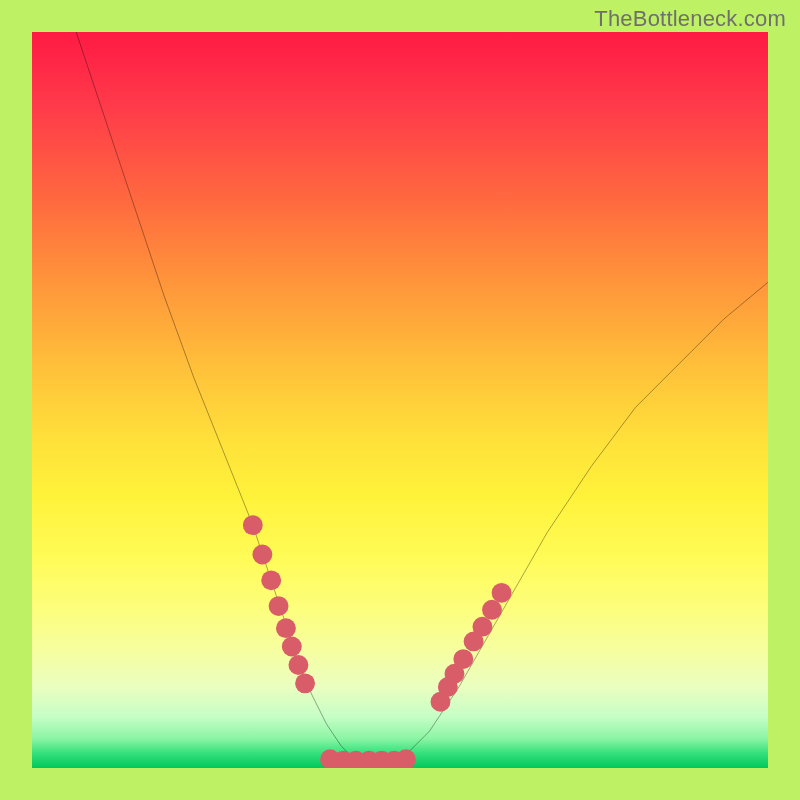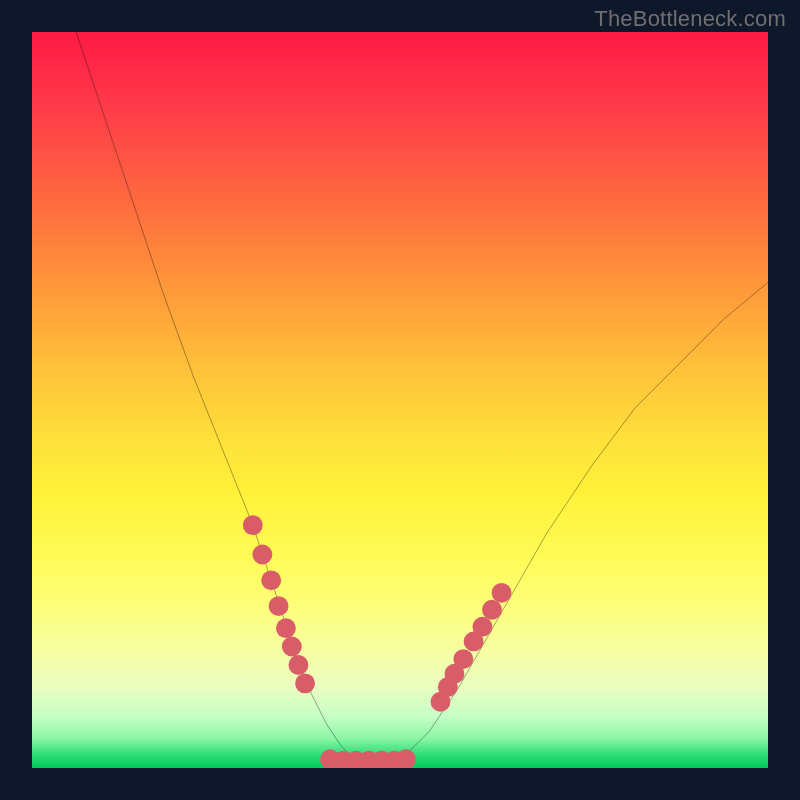--- a/index.html
+++ b/index.html
@@ -10,21 +10,21 @@
     background: #000;
     overflow: hidden;
     font-family: Arial, Helvetica, sans-serif;
   }
   .frame {
     position: absolute;
     left: 0;
     top: 0;
     width: 800px;
     height: 800px;
-    background: #0f172a;
+    background: #bef264;
   }
   .plot {
     position: absolute;
     left: 32px;
     top: 32px;
     width: 736px;
     height: 736px;
     overflow: hidden;
   }
   .gradient {

